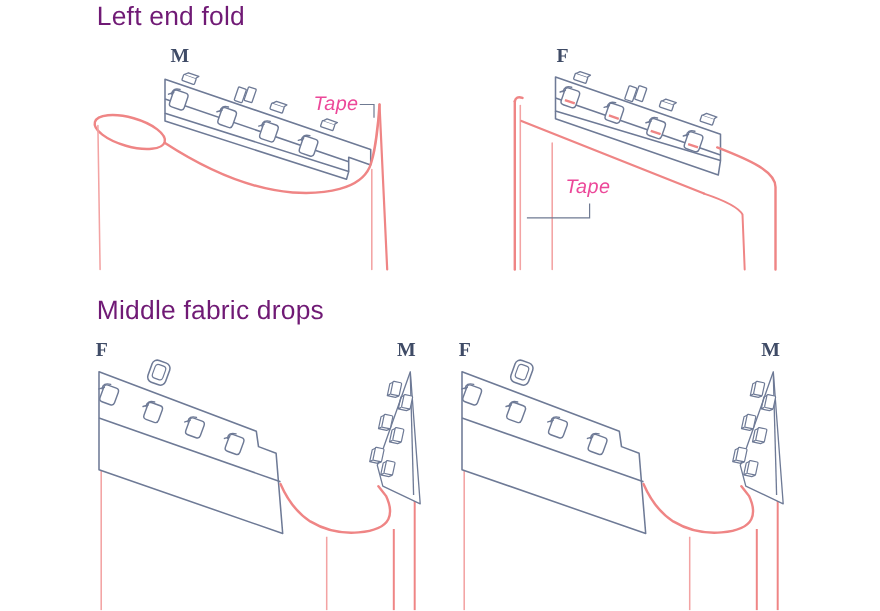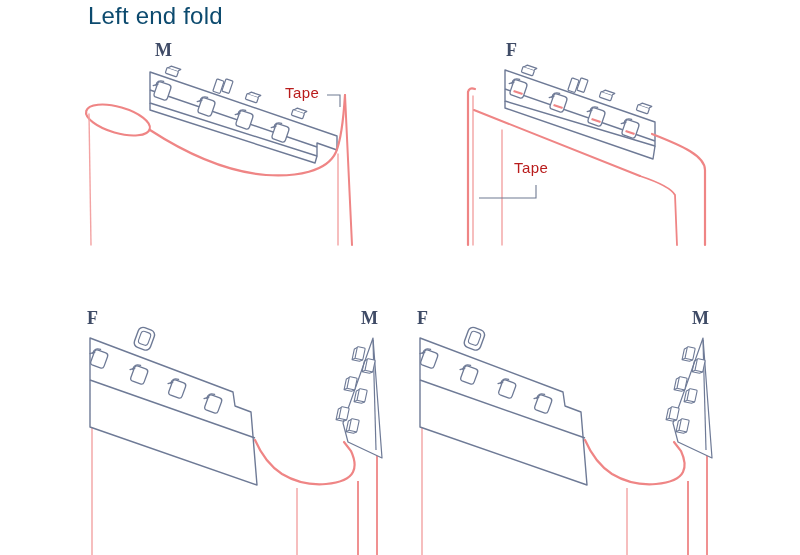--- a/index.html
+++ b/index.html
@@ -1,29 +1,29 @@
 <!DOCTYPE html>
 <html><head>
 <meta charset="utf-8">
 <style>
   html,body{margin:0;padding:0;background:#ffffff;}
   .canvas{
     position:relative;width:800px;height:555px;background:#ffffff;overflow:hidden;
     font-family:"Liberation Sans",sans-serif;
   }
   .heading{
-    position:absolute;font-size:24px;color:#0c4a6e;letter-spacing:.2px;
+    position:absolute;font-size:24px;color:#701a75;letter-spacing:.2px;
     white-space:nowrap;font-weight:500;
   }
   .flabel{
     position:absolute;font-family:"Liberation Serif",serif;font-weight:700;
     font-size:18px;color:#3f4b66;
   }
   .tape{
-    position:absolute;font-size:15px;color:#b91c1c;letter-spacing:.4px;
+    position:absolute;font-size:18px;color:#ec4899;letter-spacing:.4px;font-style:italic;
   }
   svg.panel{position:absolute;overflow:visible;}
 </style>
 </head>
 <body>
 
 <div class="canvas">
 
   <svg width="0" height="0" style="position:absolute" aria-hidden="true">
     <defs>
@@ -80,20 +80,21 @@
           <use href="#mbox" transform="translate(264,116) rotate(12)"></use>
         </g>
         <path d="M170,138 Q180,161 197,172 Q217,184 241,182 Q263,180 268,170 Q272,162 266,149 L259,140" stroke="#ef8585" stroke-width="2.2" fill="none" stroke-linecap="round"></path>
       </g>
     </defs>
   </svg>
 
   <span class="heading" style="left:88px;top:2px">Left end fold</span>
 
 
+  <span class="heading" style="left:88px;top:269px">Middle fabric drops</span>
 
   <span class="flabel" style="left:155px;top:40px">M</span>
 
   <span class="flabel" style="left:506px;top:40px">F</span>
 
   <span class="tape" style="left:285px;top:84px">Tape</span>
 
   <span class="tape" style="left:514px;top:159px">Tape</span>
 
   <span class="flabel" style="left:87px;top:308px">F</span>

